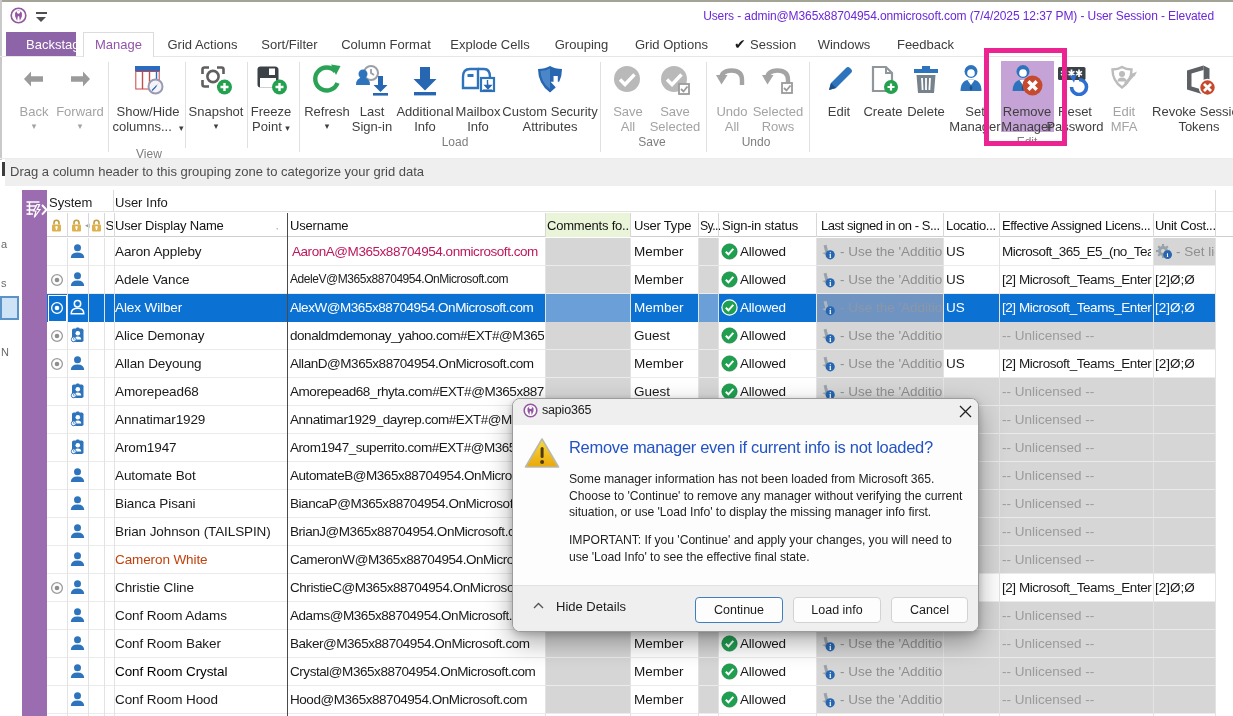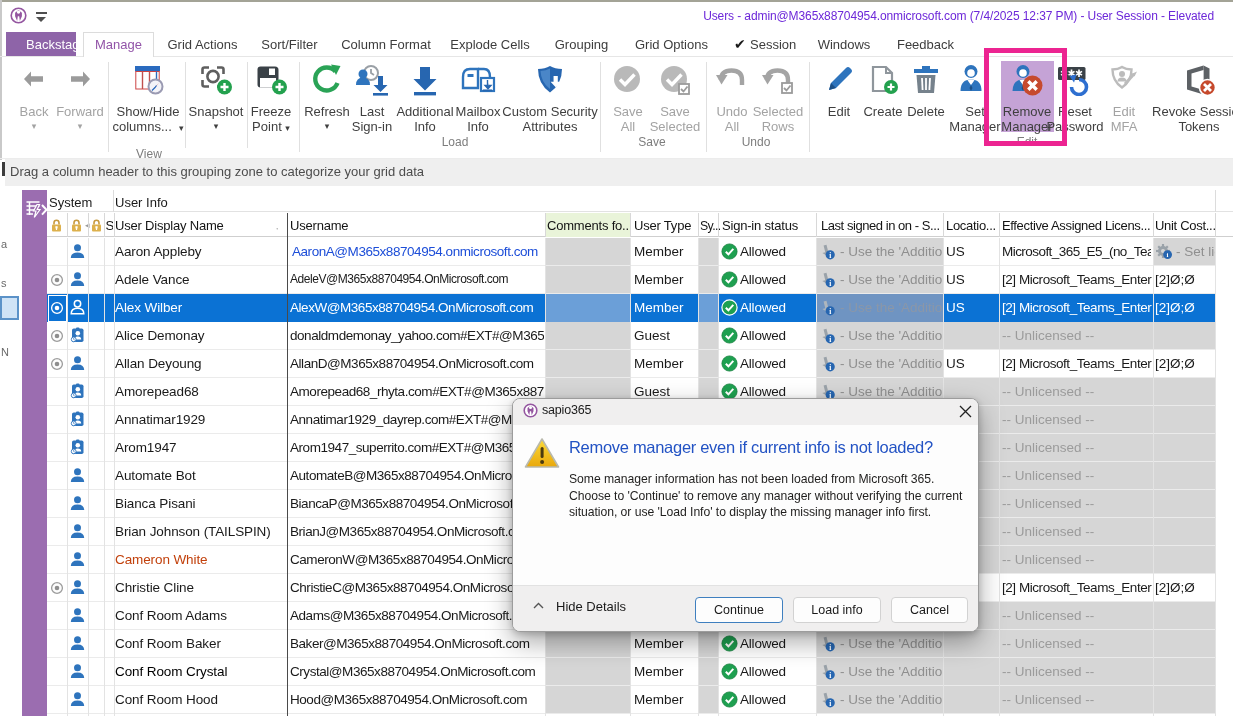--- a/index.html
+++ b/index.html
@@ -299,21 +299,21 @@
 <div class="a" style="left:1215px;top:213px;width:1px;height:24px;background:#d8d8d8;"></div>
 <div class="a" style="left:544.5px;top:238px;width:85.5px;height:28px;background:#d6d6d6;"></div>
 <div class="a" style="left:697.5px;top:238px;width:20.5px;height:28px;background:#d6d6d6;"></div>
 <div class="a" style="left:816px;top:238px;width:127px;height:28px;background:#d6d6d6;"></div>
 <div class="a" style="left:1152.5px;top:238px;width:62.5px;height:28px;background:#d6d6d6;"></div>
 <div class="a" style="left:69px;top:243px;"><svg width="17" height="17" viewBox="0 0 17 17" style="">
 <circle cx="8.5" cy="4.8" r="3.5" fill="#2e74bd"></circle>
 <path d="M1.8 15 Q1.8 9.4 8.5 9.4 Q15.2 9.4 15.2 15 Z" fill="#2e74bd"></path>
     </svg></div>
 <div class="txt" style="left:115px;top:244px;width:170px;overflow:hidden;font-size:13.5px;color:#1a1a1a;letter-spacing:-0.1px;">Aaron Appleby</div>
-<div class="txt" style="left:292px;top:244px;width:254px;overflow:hidden;font-size:13.5px;color:#1d4ed8;letter-spacing:-0.45px;">AaronA@M365x88704954.onmicrosoft.com</div>
+<div class="txt" style="left:292px;top:244px;width:254px;overflow:hidden;font-size:13.5px;color:#be185d;letter-spacing:-0.45px;">AaronA@M365x88704954.onmicrosoft.com</div>
 <div class="txt" style="left:634px;top:244px;font-size:13.5px;color:#1a1a1a;">Member</div>
 <div class="a" style="left:721px;top:243px;"><svg width="17" height="17" viewBox="0 0 17 17" style="">
 <circle cx="8.5" cy="8.5" r="7.6" fill="#1ea050" stroke="#15803d" stroke-width="0.8"></circle>
 <path d="M4.8 8.8 L7.4 11.3 L12.3 5.9" fill="none" stroke="#fff" stroke-width="2"></path>
     </svg></div>
 <div class="txt" style="left:740px;top:244px;font-size:13.5px;color:#1a1a1a;letter-spacing:-0.2px;">Allowed</div>
 <div class="a" style="left:818px;top:243px;"><svg width="18" height="17" viewBox="0 0 18 17" style="">
 <path d="M7 2 L7 9 L4 9 L8.5 13.5 L13 9 L10 9 L10 2 Z" fill="#9aa2a9" transform="rotate(-14 8 8)"></path>
 <circle cx="12.2" cy="11.8" r="4.6" fill="#2766b0"></circle>
 <text x="12.2" y="14.8" font-size="7.5" font-weight="bold" fill="#fff" text-anchor="middle" font-family="Liberation Serif">i</text>
@@ -796,20 +796,21 @@
 <stop offset="0" stop-color="#fbda3a"></stop>
             <stop offset="1" stop-color="#e9a80c"></stop>
           </linearGradient>
         </defs>
 <path d="M18 2 L34.5 30 L1.5 30 Z" fill="url(#wg)" stroke="#b9b9ac" stroke-width="1.6" stroke-linejoin="round"></path>
 <rect x="16.6" y="10" width="3" height="11" rx="1.5" fill="#4a3a10"></rect>
 <circle cx="18.1" cy="25" r="2" fill="#4a3a10"></circle>
       </svg></div>
   <div style="position:absolute;left:56px;top:39px;font-size:16.5px;color:#2353c4;letter-spacing:-0.3px;white-space:nowrap;">Remove manager even if current info is not loaded?</div>
   <div style="position:absolute;left:56px;top:72px;font-size:12.2px;letter-spacing:-0.05px;line-height:16.5px;color:#201f1e;white-space:nowrap;">Some manager information has not been loaded from Microsoft 365.<br>Choose to 'Continue' to remove any manager without verifying the current<br>situation, or use 'Load Info' to display the missing manager info first.</div>
+  <div style="position:absolute;left:56px;top:133px;font-size:12.2px;letter-spacing:-0.05px;line-height:16.5px;color:#201f1e;white-space:nowrap;">IMPORTANT: If you 'Continue' and apply your changes, you will need to<br>use 'Load Info' to see the effective final state.</div>
   <div style="position:absolute;left:0;top:186px;width:100%;height:48px;background:#f0efef;border-top:1px solid #e2e2e2;"></div>
   <svg style="position:absolute;left:20px;top:203px;" width="11" height="7" viewBox="0 0 11 7">
       <path d="M1 6 L5.5 1.5 L10 6" fill="none" stroke="#555" stroke-width="1.4"></path>
     </svg>
   <div style="position:absolute;left:43px;top:200px;font-size:13px;color:#1a1a1a;">Hide Details</div>
   <div style="position:absolute;left:182px;top:198px;width:88px;height:26px;background:#fdfdfd;border:1px solid #3f7fbf;border-radius:4px;text-align:center;font-size:12.5px;color:#1a1a1a;line-height:24px;">Continue</div>
   <div style="position:absolute;left:280px;top:198px;width:88px;height:26px;background:#fdfdfd;border:1px solid #d2d2d2;border-radius:4px;text-align:center;font-size:12.5px;color:#1a1a1a;line-height:24px;">Load info</div>
   <div style="position:absolute;left:378px;top:198px;width:77px;height:26px;background:#fdfdfd;border:1px solid #d2d2d2;border-radius:4px;text-align:center;font-size:12.5px;color:#1a1a1a;line-height:24px;">Cancel</div>
 </div>
 </body></html>

